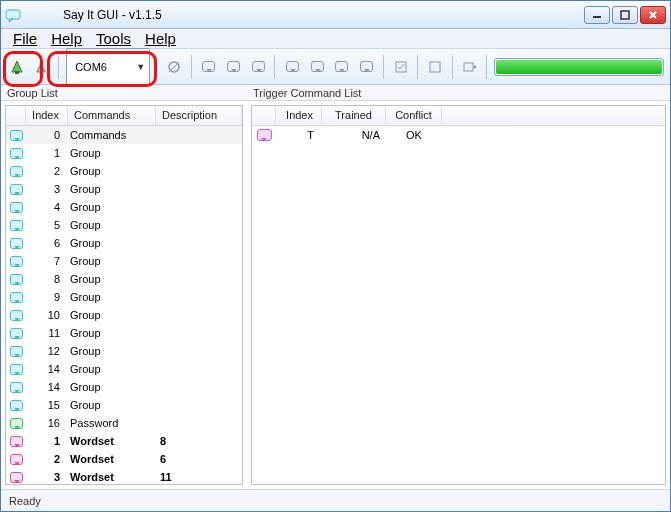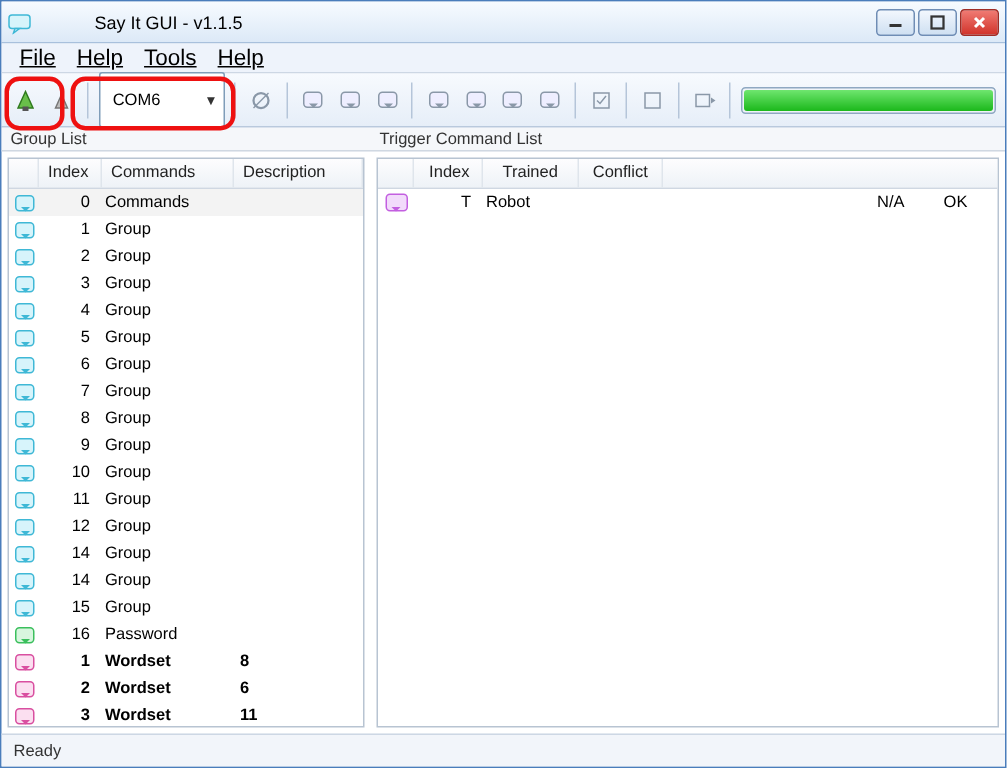--- a/index.html
+++ b/index.html
@@ -435,21 +435,20 @@
       <div class="ch cidx">Index</div>
       <div class="ch ctr">Trained</div>
       <div class="ch ccf">Conflict</div>
     </div>
     <div class="rows" id="trigger-rows">
         <div class="row">
           <div class="c ico">
             <span class="bubble purple"></span>
           </div>
           <div class="c idx">T</div>
-          <div class="c lab">Robot</div>
           <div class="c tr">N/A</div>
           <div class="c cf">OK</div>
         </div>
       </div>
   </div>
 </div>
 
 <div class="statusbar">
   <span>Ready</span>
 </div>

